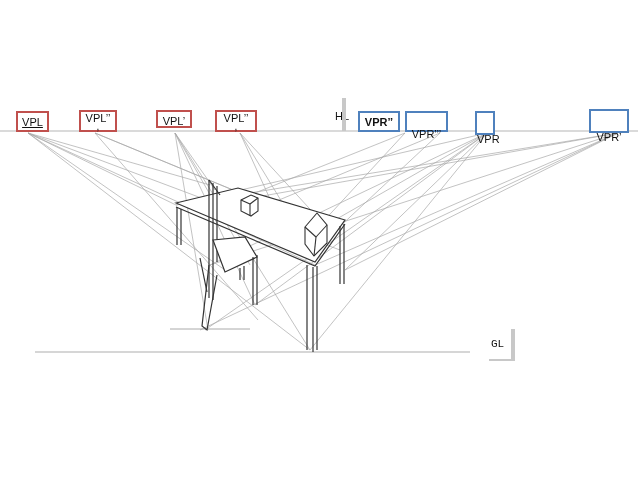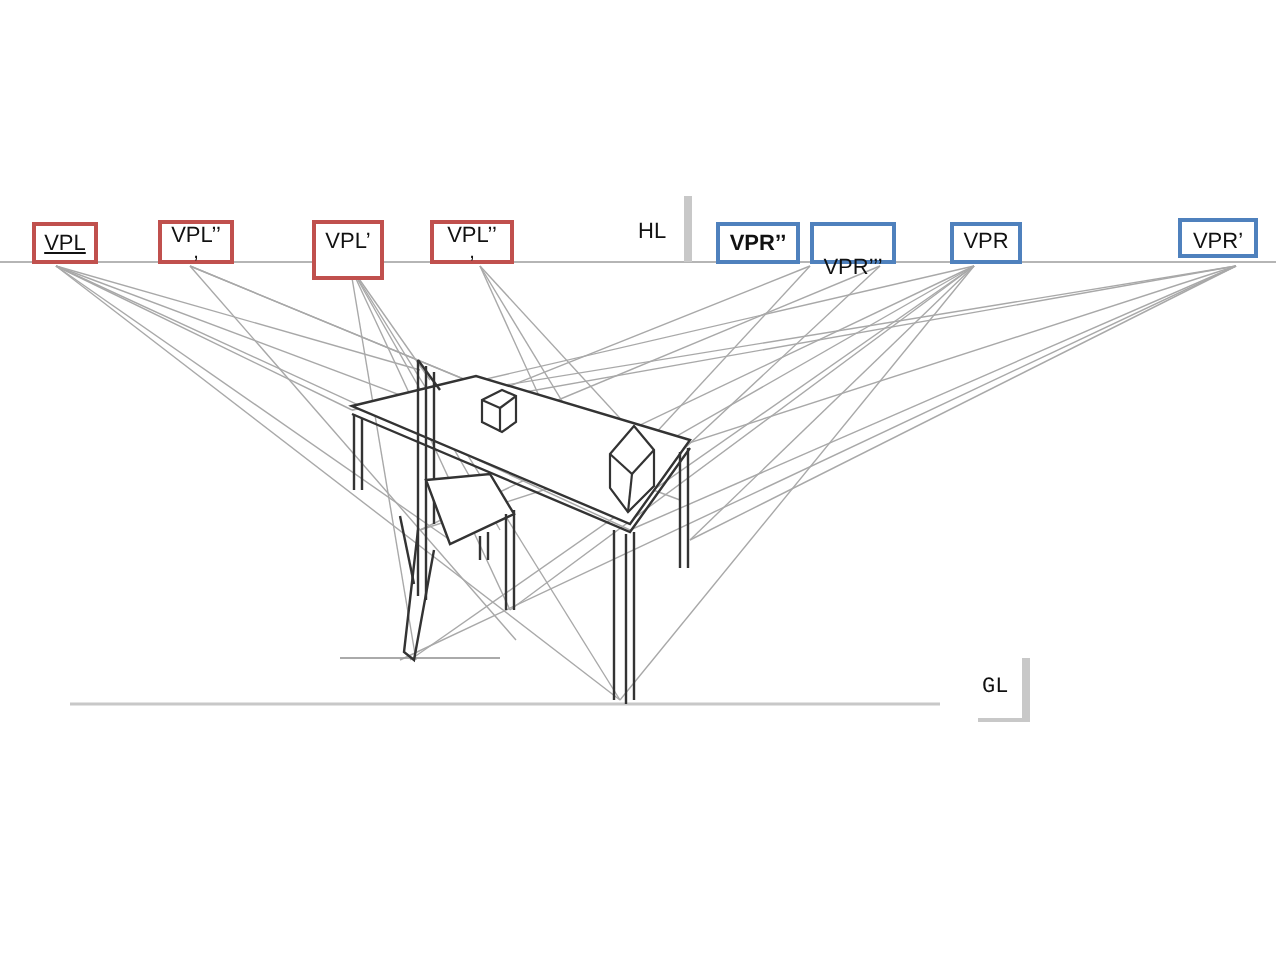--- a/index.html
+++ b/index.html
@@ -120,41 +120,41 @@
     </g>
   </svg>
 
   <div class="vp-box left" style="left:16px;top:111px;width:33px;height:21px;padding-top:3px;text-decoration:underline;">
     <span>VPL</span>
   </div>
   <div class="vp-box left" style="left:79px;top:110px;width:38px;height:22px;">
     <span>VPL’’</span>
     <span class="sub">,</span>
   </div>
-  <div class="vp-box left" style="left:156px;top:110px;width:36px;height:30px;padding-top:3px;">
+  <div class="vp-box left" style="left:156px;top:110px;width:36px;height:18px;padding-top:3px;">
     <span>VPL’</span>
   </div>
   <div class="vp-box left" style="left:215px;top:110px;width:42px;height:22px;">
     <span>VPL’’</span>
     <span class="sub">,</span>
   </div>
 
-  <div class="label" style="left:319px;top:110px;">HL</div>
+  <div class="label" style="left:335px;top:110px;">HL</div>
   <div class="gray-bar" style="left:342px;top:98px;width:4px;height:33px;"></div>
 
   <div class="vp-box right" style="left:358px;top:111px;width:42px;height:21px;padding-top:3px;font-weight:bold;">
     <span>VPR’’</span>
   </div>
   <div class="vp-box right" style="left:405px;top:111px;width:43px;height:21px;padding-top:15px;">
     <span>VPR’’’</span>
   </div>
-  <div class="vp-box right" style="left:475px;top:111px;width:36px;height:21px;padding-top:2px;">
+  <div class="vp-box right" style="left:475px;top:111px;width:20px;height:21px;padding-top:20px;">
     <span>VPR</span>
   </div>
-  <div class="vp-box right" style="left:589px;top:109px;width:40px;height:20px;padding-top:4px;">
+  <div class="vp-box right" style="left:589px;top:109px;width:40px;height:20px;padding-top:20px;">
     <span>VPR’</span>
   </div>
 
   <div class="label" style="left:491px;top:338px;font-family:Liberation Mono, monospace;">GL</div>
   <div class="gray-bar" style="left:511px;top:329px;width:4px;height:32px;"></div>
   <div class="gray-bar" style="left:489px;top:359px;width:26px;height:2px;"></div>
 
 </div>
 
 </body></html>

